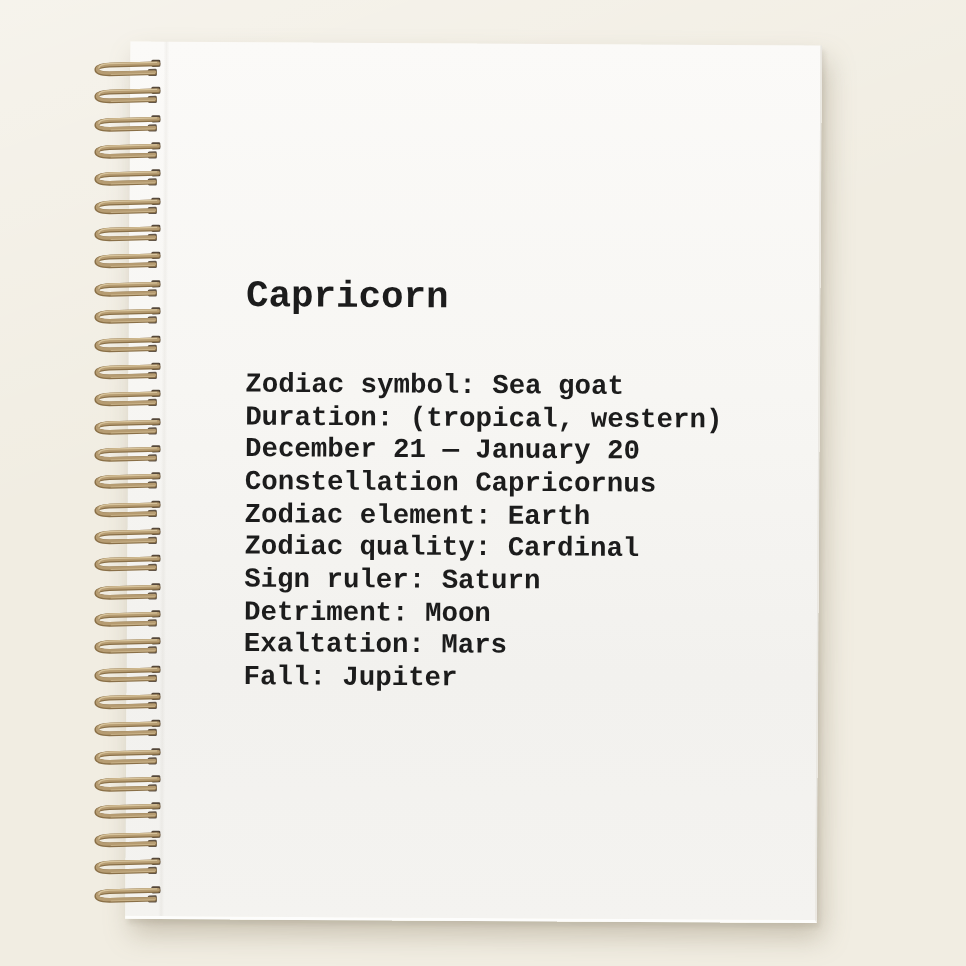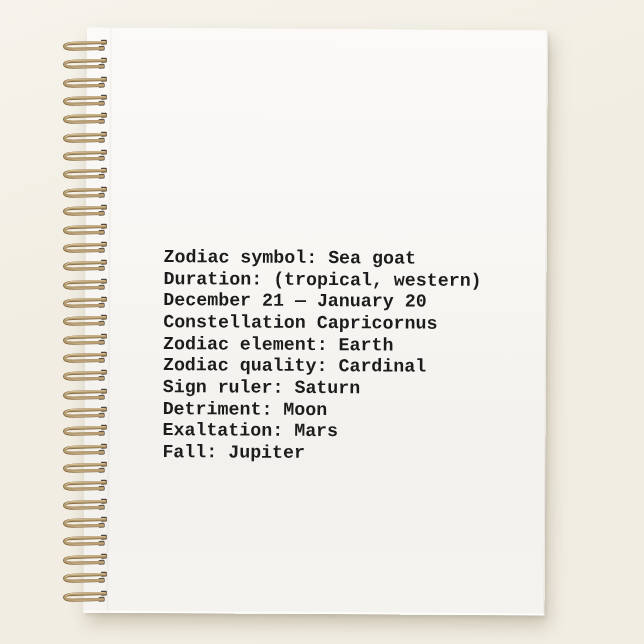--- a/index.html
+++ b/index.html
@@ -87,20 +87,21 @@
     transform: rotate(-1.5deg);
   }
   .coil svg { display: block; }
 </style>
 </head>
 <body style="--bg: #f1ede2; --ink: #1c1c1c;">
 
 <div class="scene">
 
   <div class="page">
+    <h1 class="page-title">Capricorn</h1>
     <div class="facts" id="facts"><div class="fact-line">Zodiac symbol: Sea goat</div><div class="fact-line">Duration: (tropical, western)</div><div class="fact-line">December 21 — January 20</div><div class="fact-line">Constellation Capricornus</div><div class="fact-line">Zodiac element: Earth</div><div class="fact-line">Zodiac quality: Cardinal</div><div class="fact-line">Sign ruler: Saturn</div><div class="fact-line">Detriment: Moon</div><div class="fact-line">Exaltation: Mars</div><div class="fact-line">Fall: Jupiter</div></div>
   </div>
 
   <div class="binding" id="binding">
       <div class="coil" style="top: 0px;">
         <svg width="50" height="14" viewBox="0 0 50 14" xmlns="http://www.w3.org/2000/svg">
           <rect x="41" y="1.3" width="6" height="4.8" rx="1" fill="#46382a" opacity="0.92"></rect>
           <rect x="38.5" y="7.3" width="6" height="4.8" rx="1" fill="#46382a" opacity="0.85"></rect>
           <path d="M45.5 4.1 H13 Q4.5 4.3 4.5 7 Q4.5 9.7 13 9.9 H43" fill="none" stroke="#8a7048" stroke-width="3.1" stroke-linecap="round"></path>
           <path d="M45.5 3.7 H13 Q5 3.9 5 6.6 Q5 9.3 13 9.5 H43" fill="none" stroke="#b69c72" stroke-width="2.2" stroke-linecap="round"></path>

